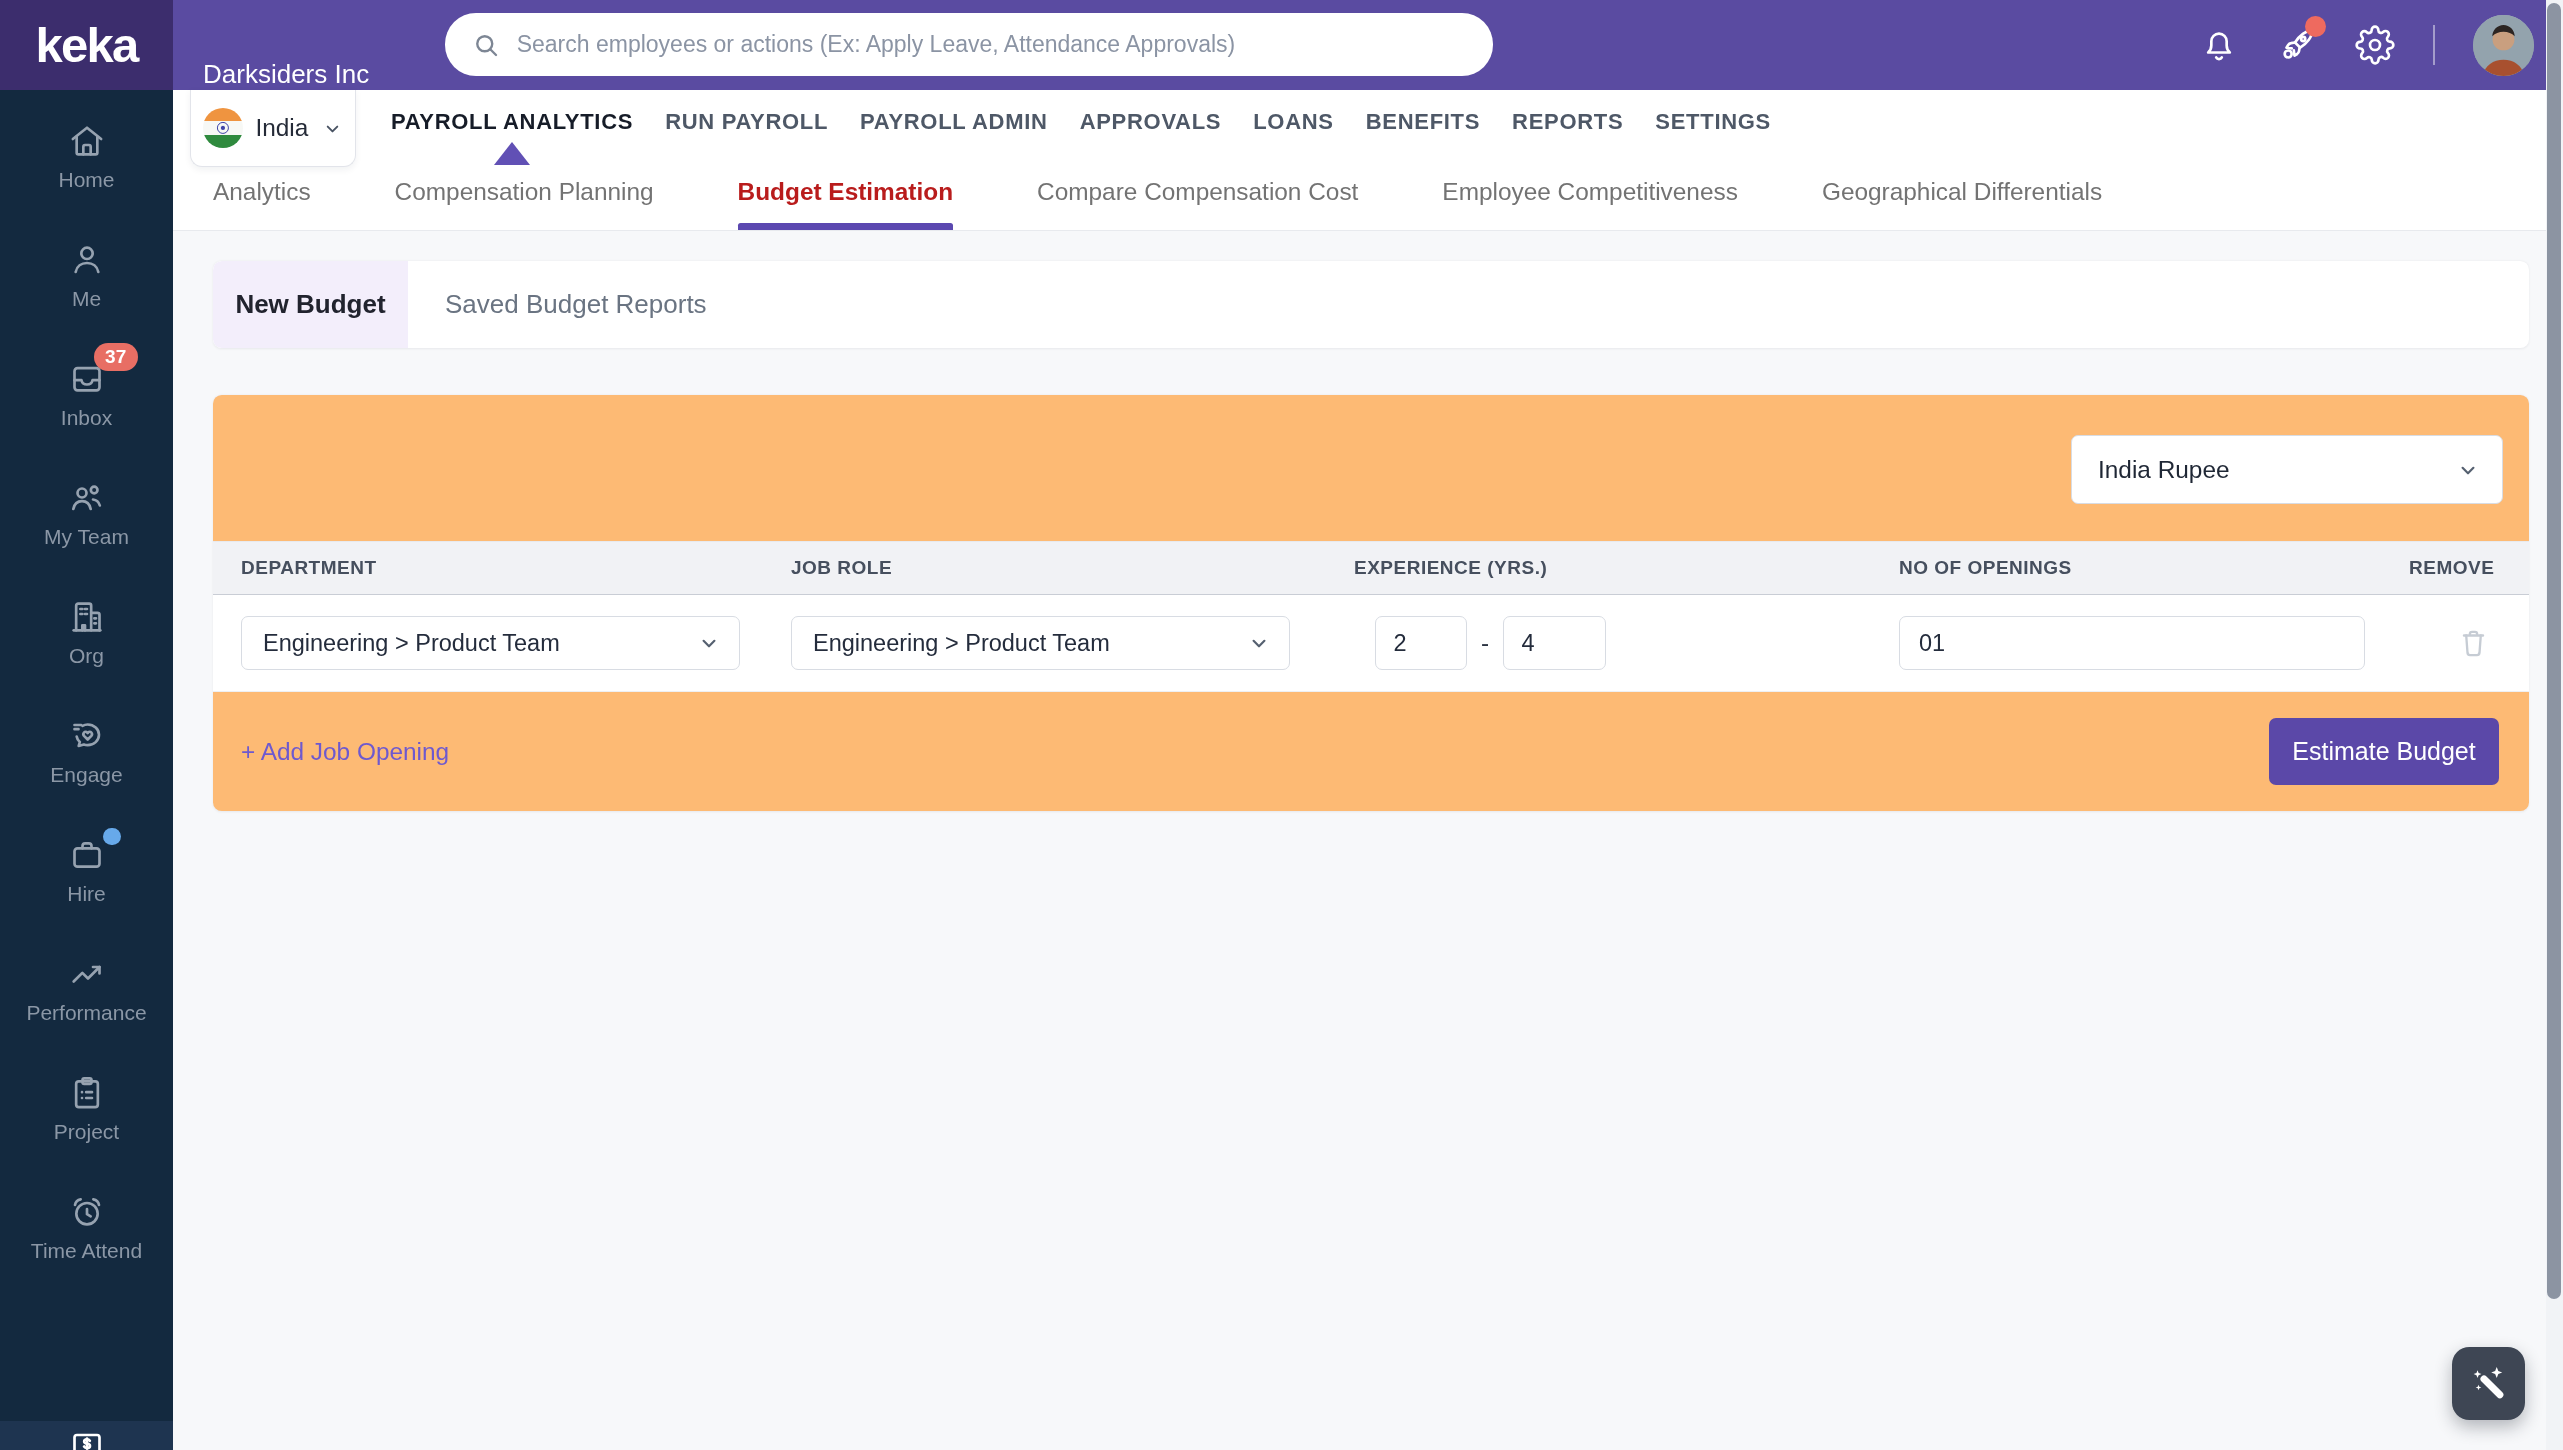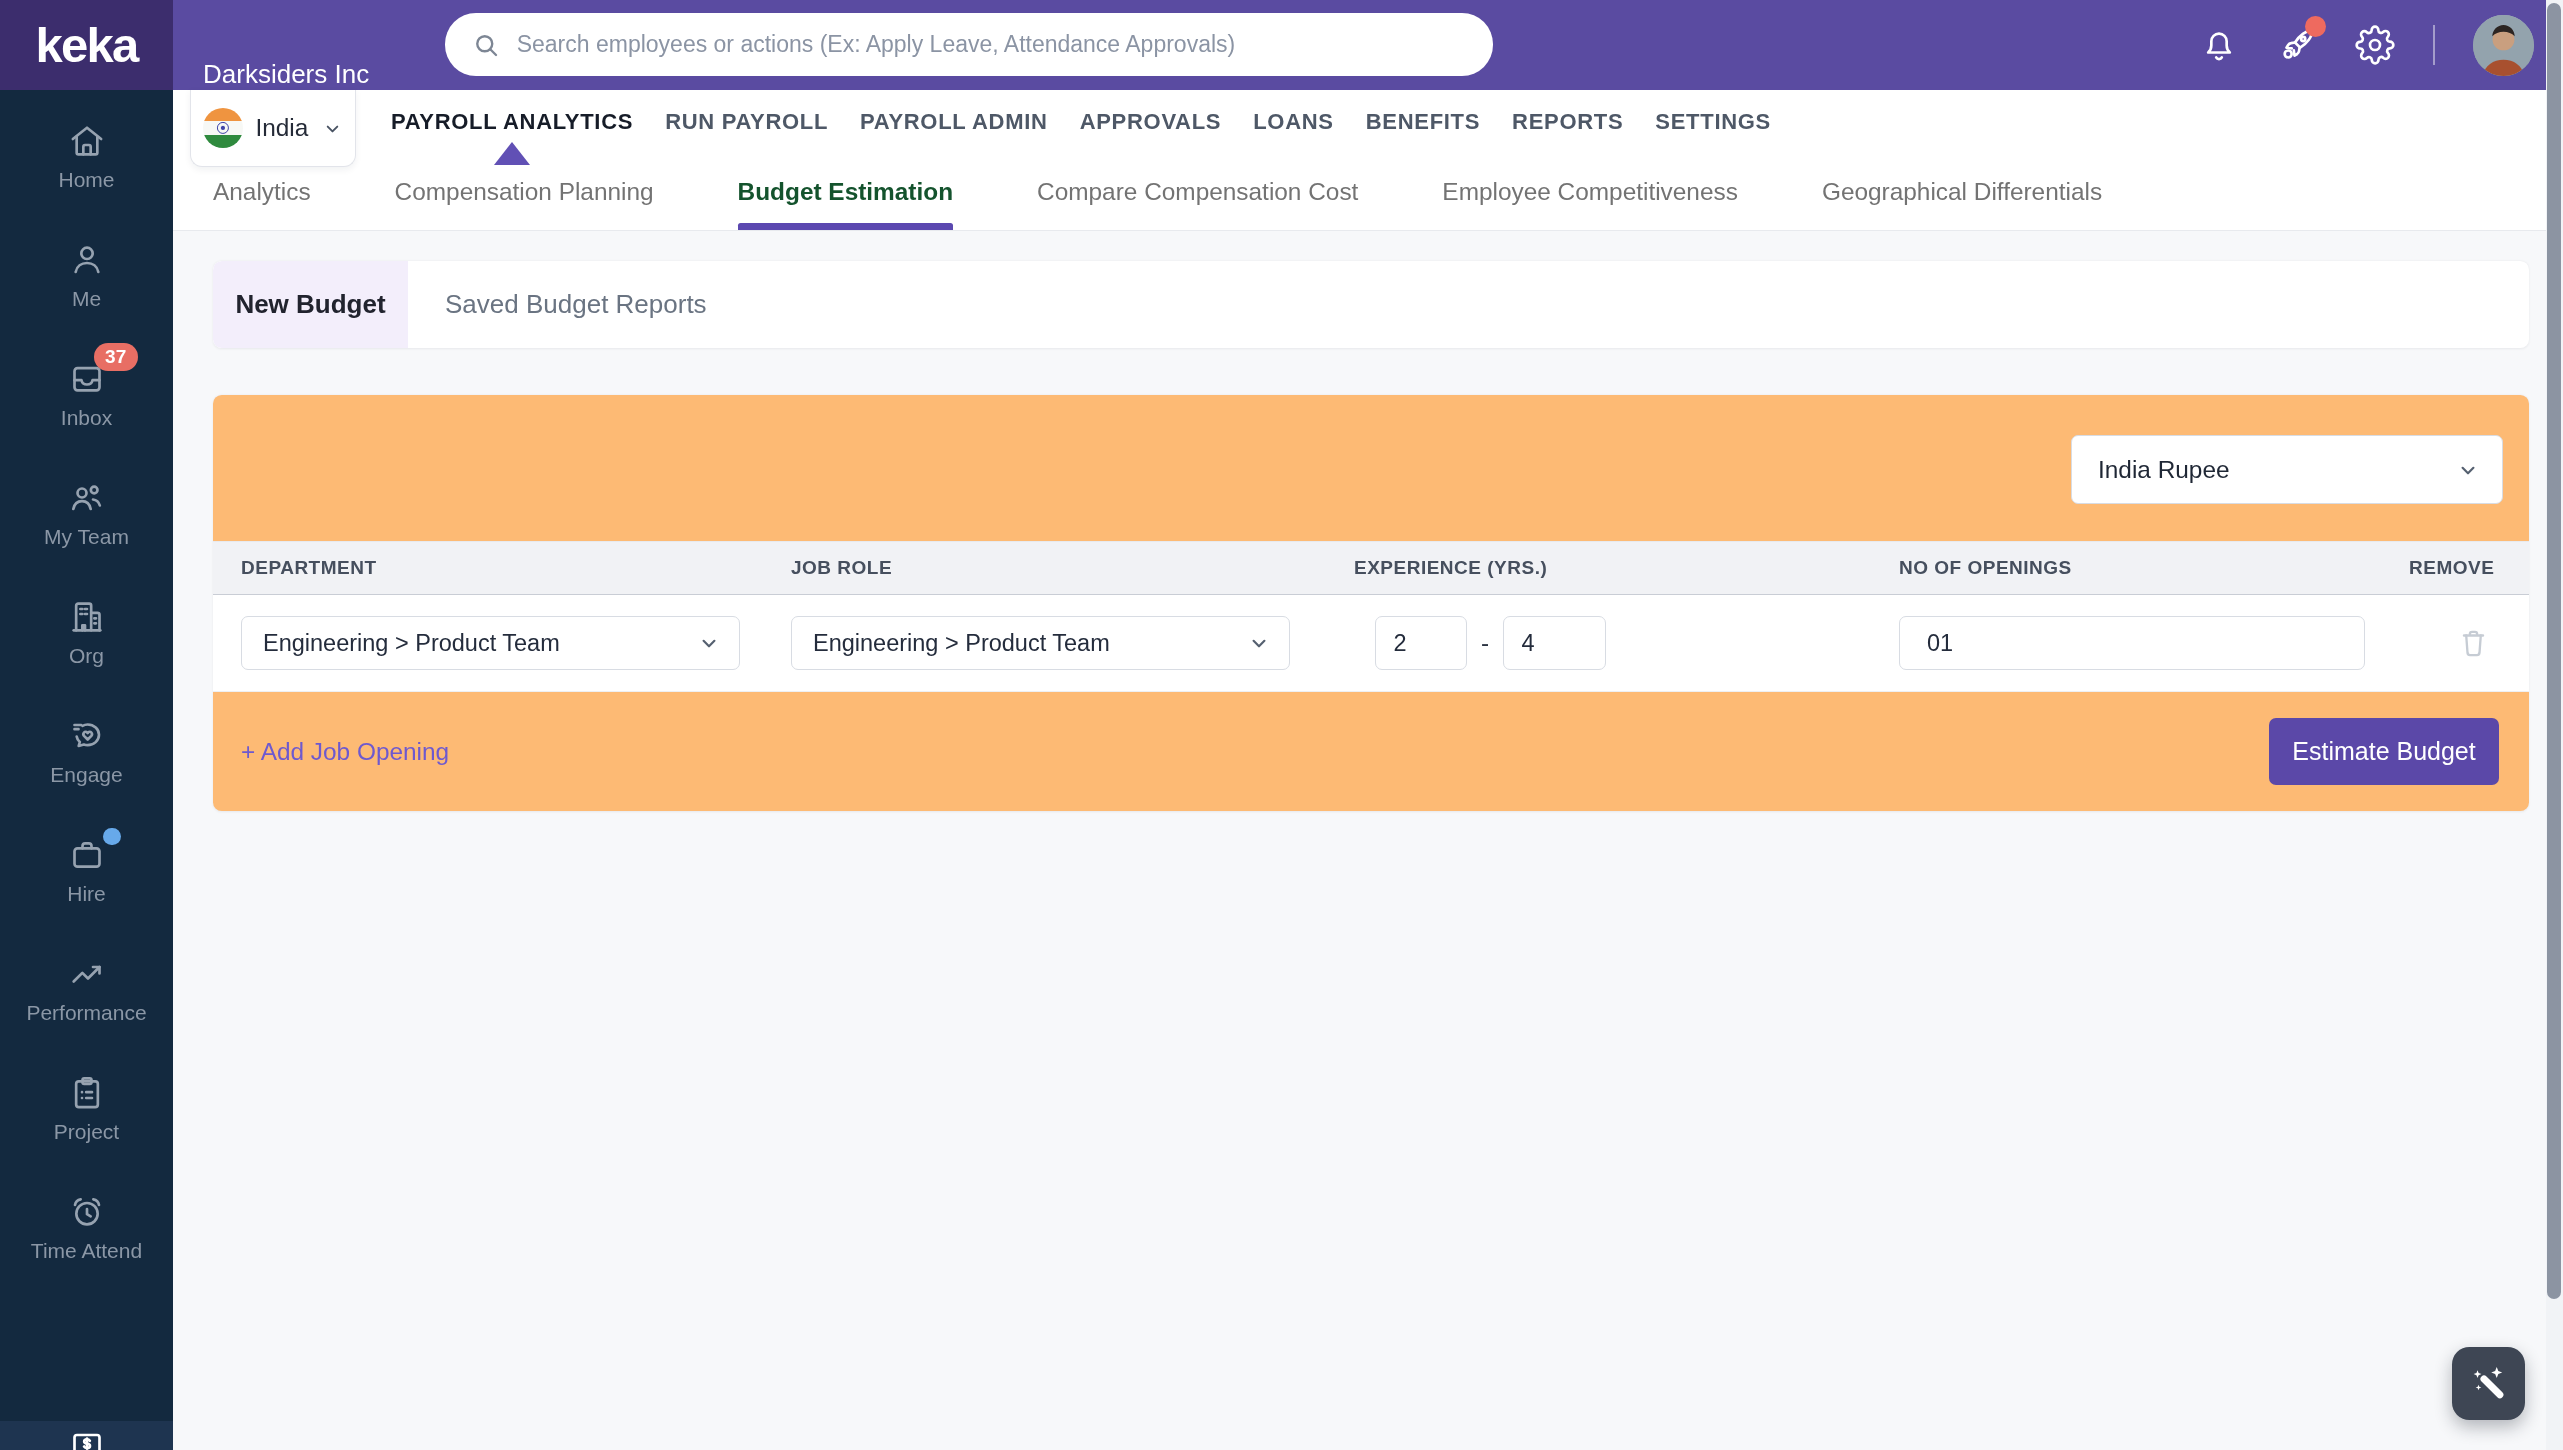--- a/index.html
+++ b/index.html
@@ -56,21 +56,21 @@
   .country-label { font-size:24.4px; color:#252b38; }
   .chev { width:23px; height:23px; stroke:#495363; stroke-width:2; flex-shrink:0; }
   .nav-items { display:flex; gap:32px; margin-left:218px; align-items:center;text-align:right; }
   .nav-item { font-size:22px; letter-spacing:0.7px; color:#4e5867; font-weight:600; cursor:pointer; position:relative; white-space:nowrap; }
   .nav-item.active { color:#161c28; font-weight:700; }
   .nav-caret { position:absolute; left:50%; transform:translateX(-50%); bottom:-30px; width:0; height:0; border-left:18.3px solid transparent; border-right:18.3px solid transparent; border-bottom:23px solid #6150b5; z-index:6; }
 
   
   .subnav { height:77px; background:#fff; border-bottom:0.9px solid #e8eaee; display:flex; align-items:stretch; gap:84px; padding-left:40px; flex-shrink:0; }
   .subnav-item { font-size:24.4px; color:#737373; cursor:pointer; position:relative; display:flex; align-items:center; white-space:nowrap; }
-  .subnav-item.active { color:#14532d; font-weight:700; }
+  .subnav-item.active { color:#b91c1c; font-weight:700; }
   .subnav-underline { position:absolute; bottom:0; left:0; width:100%; height:7px; background:#5b48b0; border-radius:2.6px 2.6px 0 0; }
 
   
   .content { flex:1; background:#f7f8fa; padding:30px 0 0 40px; position:relative; }
   .tabcard { width:2316px; height:87px; background:#fff; border-radius:8.7px; box-shadow:0 0.9px 2.6px rgba(25,32,45,.07); display:flex; overflow:hidden; }
   .tab { display:flex; align-items:center; justify-content:center; font-size:26px; cursor:pointer; }
   .tab.active { width:195px; background:#f3eefb; color:#21232e; font-weight:600; border-radius:8.7px 0 0 8.7px; }
   .tab.inactive { padding:0 37px; color:#6a7482; }
 
   .formcard { width:2316px; margin-top:47px; background:#fdba74; border-radius:8.7px; box-shadow:0 0.9px 2.6px rgba(25,32,45,.07); }
@@ -85,21 +85,21 @@
   .th { font-size:19px; font-weight:700; color:#464f5e; letter-spacing:0.5px; }
   .th-remove { justify-self:end; }
   .trow { height:97px; border-bottom:0.9px solid #eef0f3; background:#fff; }
   .row-select { width:499px; height:54px; padding:0 17.4px 0 21px; }
   .row-select .select-text { font-size:23.5px; color:#242c3c; }
   .exp-cell { display:flex; align-items:center; margin-left:21px; }
   .num-input { height:54px; border:0.9px solid #d8dce3; border-radius:7px; font-size:23.5px; color:#242c3c; padding-left:17.4px; outline:none; font-family:inherit; background:#fff; }
   .exp-min { width:92px; }
   .exp-max { width:103px; }
   .exp-dash { margin:0 14px; font-size:24.4px; color:#2b3342; }
-  .openings-input { width:466px; padding-left:27px; }
+  .openings-input { width:466px; padding-left:19px; }
   .trash { justify-self:end; width:35px; height:35px; cursor:pointer; }
   .trash svg { width:35px; height:35px; stroke:#c6ccd4; stroke-width:1.6; }
 
   .card-footer { display:flex; align-items:center; justify-content:space-between; padding:0 30px 0 28px; height:119px; }
   .add-link { font-size:24.4px; color:#6e59cf; cursor:pointer; }
   .estimate-btn { width:230px; height:67px; background:#5b48a8; color:#fff; border:none; border-radius:7px; font-size:25px; font-family:inherit; cursor:pointer; }
 
   
   .fab { position:absolute; left:2452px; top:1347px; width:73px; height:73px; border-radius:17.4px; background:#3e4654; border:none; box-shadow:0 7px 17.4px rgba(20,28,40,.30); cursor:pointer; display:flex; align-items:center; justify-content:center; }
   .fab svg { width:47px; height:47px; }

